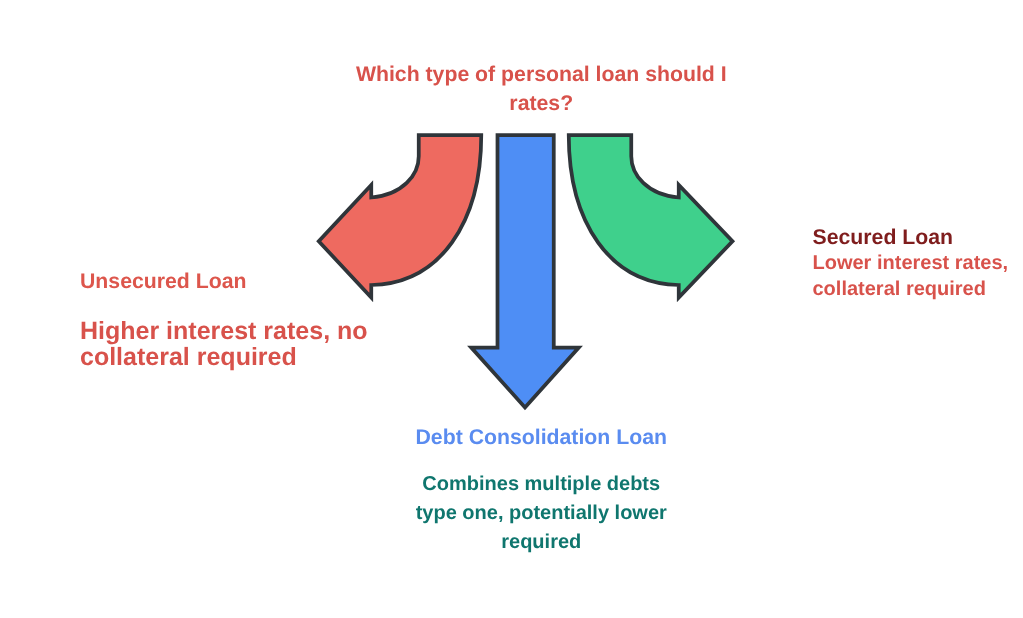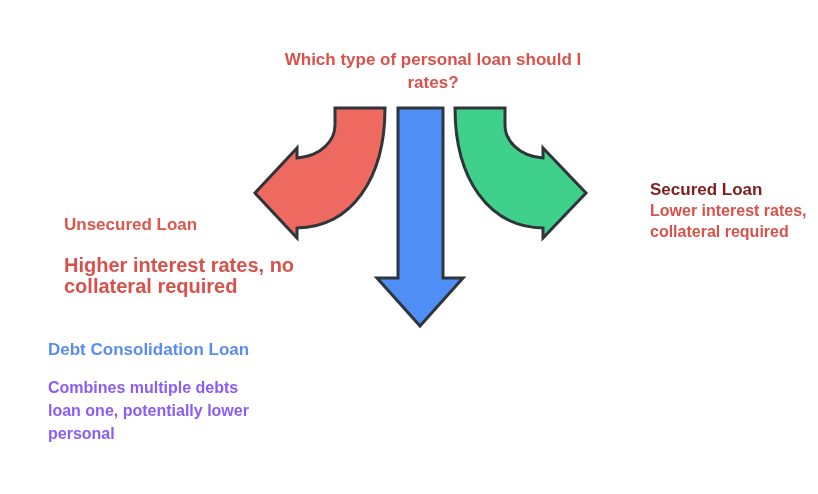--- a/index.html
+++ b/index.html
@@ -31,24 +31,24 @@
   
   #secured-block{
     left:602px;top:180px;width:200px;
     text-align:left;
   }
   #secured-block .node-heading{font-size:17px;line-height:20px;color:#7f1d1d;}
   #secured-block .node-desc{font-size:16px;line-height:21px;color:#d8524b;}
   
   #debt-block{
     left:0;right:0;top:340px;
-    text-align:left;
+    text-align:center;
   }
   #debt-block .node-heading{font-size:17px;line-height:20px;color:#5a8cf0;}
-  #debt-block .node-desc{margin-top:16px;font-size:16px;line-height:23px;color:#8b5cf6;}
+  #debt-block .node-desc{margin-top:16px;font-size:16px;line-height:23px;color:#0f766e;}
 </style>
 </head>
 <body>
 
 <div id="canvas">
 
   <svg id="arrow-layer" viewBox="0 0 818 494" xmlns="http://www.w3.org/2000/svg" aria-hidden="true">
 
     <path class="arrow-path" fill="#ee6a60" d="M 335,108 L 385,108
              C 385,178 352,227 297,228
@@ -81,18 +81,18 @@
     <div class="node-desc">
       <div>Lower interest rates,</div>
       <div>collateral required</div>
     </div>
   </div>
 
   <div id="debt-block" class="txt">
     <div class="node-heading">Debt Consolidation Loan</div>
     <div class="node-desc">
       <div>Combines multiple debts</div>
-      <div>loan one, potentially lower</div>
-      <div>personal</div>
+      <div>type one, potentially lower</div>
+      <div>required</div>
     </div>
   </div>
 
 </div>
 
 </body></html>

